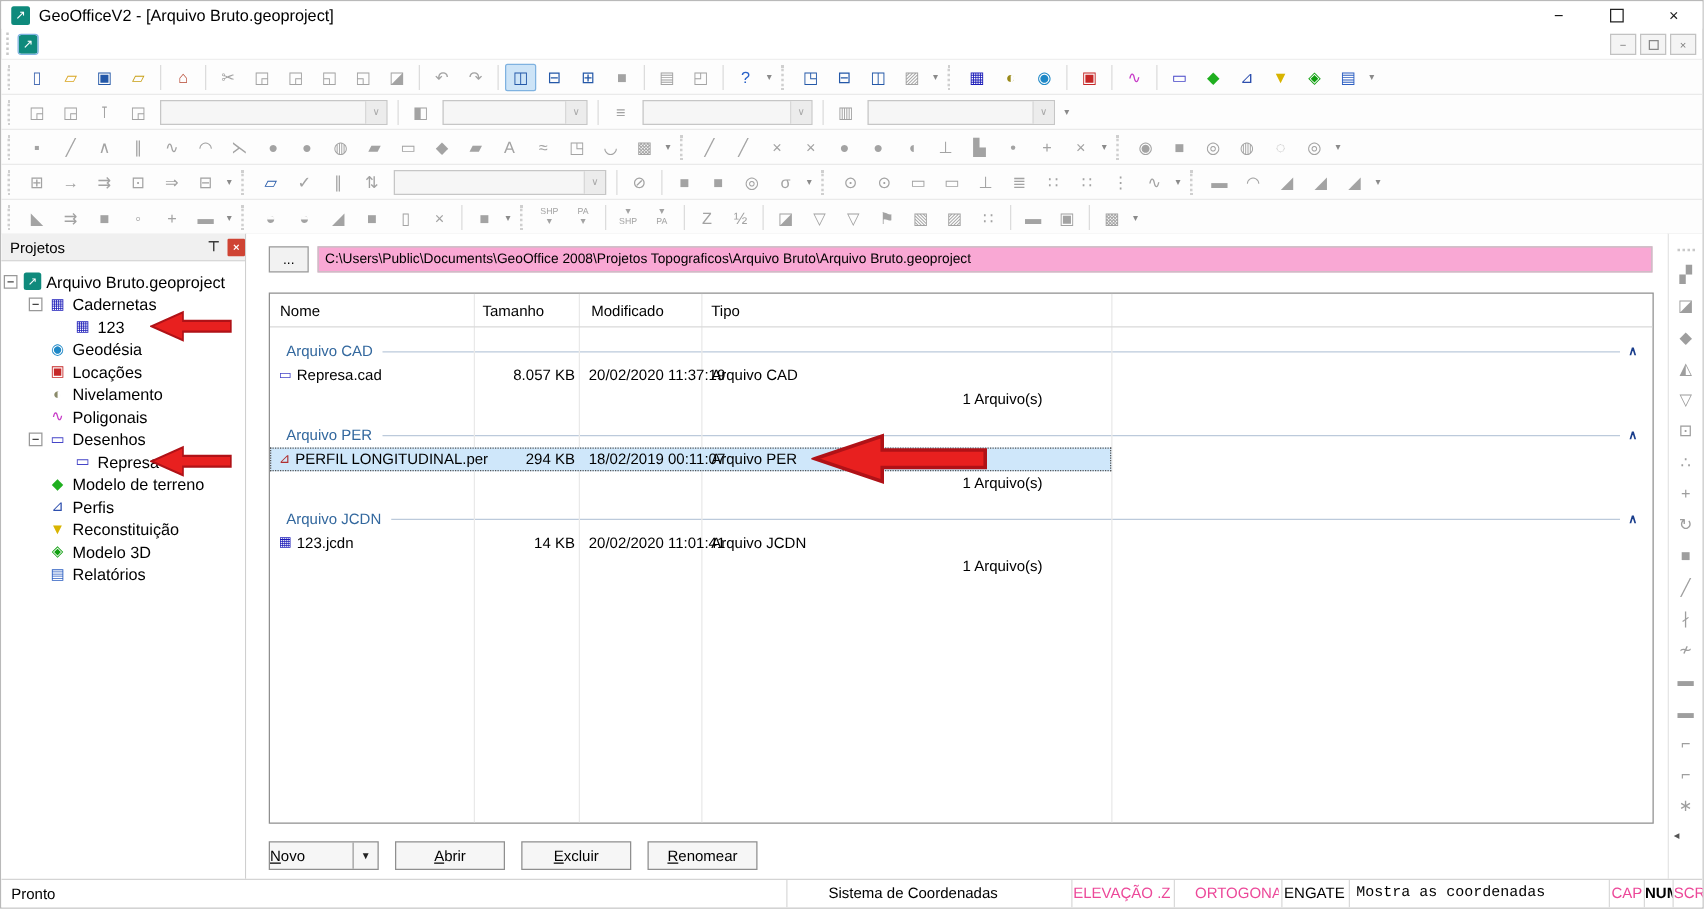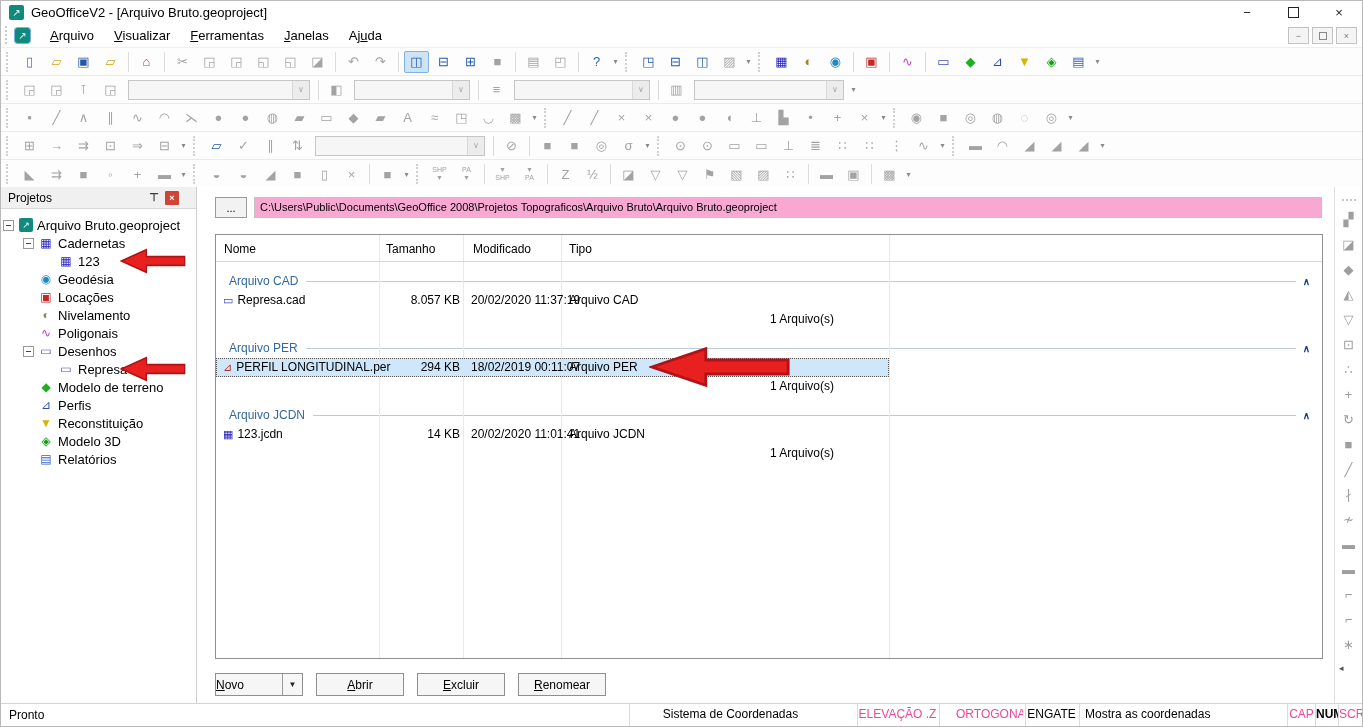--- a/index.html
+++ b/index.html
@@ -37,21 +37,21 @@
   .tcombo{height:20px;border:1px solid #c6c6c6;background:#f6f6f6;display:flex;margin:0 4px;box-sizing:border-box;flex:none;}
   .cfield{flex:1;}
   .carrow{width:16px;background:#ececec;border-left:1px solid #d8d8d8;color:#a8a8a8;font-size:8px;}
   .tstack{width:27px;height:24px;display:flex;flex-direction:column;align-items:center;justify-content:center;font-size:7px;color:#a3a3a3;line-height:1.15;flex:none;}
 
   
   .body{position:absolute;top:186px;left:0;right:0;bottom:22px;display:flex;background:#fff;}
 
   
   .sidebar{width:196px;flex:none;border-right:1px solid #cfcfcf;display:flex;flex-direction:column;background:#fff;box-sizing:border-box;}
-  .sidebar-header{height:21px;background:#f0f0f0;border-bottom:1px solid #d8d8d8;display:flex;align-items:center;padding:0 17px 0 7px;font-size:12px;flex:none;}
+  .sidebar-header{height:21px;background:#f0f0f0;border-bottom:1px solid #d8d8d8;display:flex;align-items:center;padding:0 0 0 7px;font-size:12px;flex:none;}
   .pin-btn{margin-left:auto;width:16px;height:16px;color:#3d3d3d;font-size:11px;font-weight:bold;}
   .close-btn{width:14px;height:14px;background:#cf4434;color:#fff;font-size:9px;margin-left:3px;border-radius:1px;font-weight:bold;}
   #tree{padding-top:7px;flex:1;position:relative;}
   .titem{height:18px;display:flex;align-items:center;position:relative;font-size:13px;white-space:nowrap;}
   .texp{width:11px;height:11px;border:1px solid #999;background:#fff;position:relative;margin-right:4px;flex:none;box-sizing:border-box;}
   .texp::after{content:"";position:absolute;left:2px;right:2px;top:4px;height:1px;background:#444;}
   .texp-sp{width:15px;flex:none;}
   .ticon{width:16px;margin-right:4px;text-align:center;font-size:12px;flex:none;}
   .ticon.boxed{width:14px;height:14px;background:#0f8a7c;color:#fff;font-size:9px;border-radius:2px;display:inline-flex;align-items:center;justify-content:center;margin-left:1px;}
 
@@ -93,21 +93,21 @@
   .rgrip{width:14px;border-top:2px dotted #c8c8c8;margin-bottom:6px;}
   .rbtn{width:24px;height:25px;color:#9e9e9e;font-size:13px;flex:none;}
   .rcollapse{margin-top:6px;font-size:9px;color:#555;align-self:flex-start;margin-left:4px;}
 
   
   .statusbar{position:absolute;bottom:0;left:0;right:0;height:22px;border-top:1px solid #d4d4d4;background:#fff;font-size:12px;}
   .sb-left{position:absolute;left:8px;top:4px;}
   .sb-cell{position:absolute;top:0;height:22px;line-height:21px;border-left:1px solid #dadada;box-sizing:border-box;white-space:nowrap;overflow:hidden;}
   .sb-cell.dis{color:#ec4899;}
   .sb-center{text-align:center;}
-  .sb-leftal{padding-left:5px;}
+  .sb-leftal{padding-left:5px;font-family:Liberation Mono, monospace;}
 
   
   .arrow-svg{position:absolute;z-index:5;pointer-events:none;}
   .tree-arrow{left:119px;top:-4px;width:66px;height:26px;}
   .row-arrow{left:433px;top:-12px;width:142px;height:42px;}
 </style>
 </head>
 <body>
 
 <div class="app">
@@ -120,27 +120,20 @@
         <div class="win-btn cx">
           <span class="rg"></span>
         </div>
         <div class="win-btn cx">×</div>
       </div>
   </div>
 
   <div class="menubar">
     <div class="menu-grip"></div>
     <div class="menu-logo cx">↗</div>
-    <nav id="menuItems" style="display:flex;">
-        <div class="menu-item"><u>A</u>rquivo</div>
-        <div class="menu-item"><u>V</u>isualizar</div>
-        <div class="menu-item"><u>F</u>erramentas</div>
-        <div class="menu-item"><u>J</u>anelas</div>
-        <div class="menu-item">Aj<u>u</u>da</div>
-      </nav>
     <div class="mdi-controls" id="mdiControls">
         <div class="mdi-btn cx">−</div>
         <div class="mdi-btn cx">
           <span class="rg-s"></span>
         </div>
         <div class="mdi-btn cx">×</div>
       </div>
   </div>
 
   <div id="toolbars">

